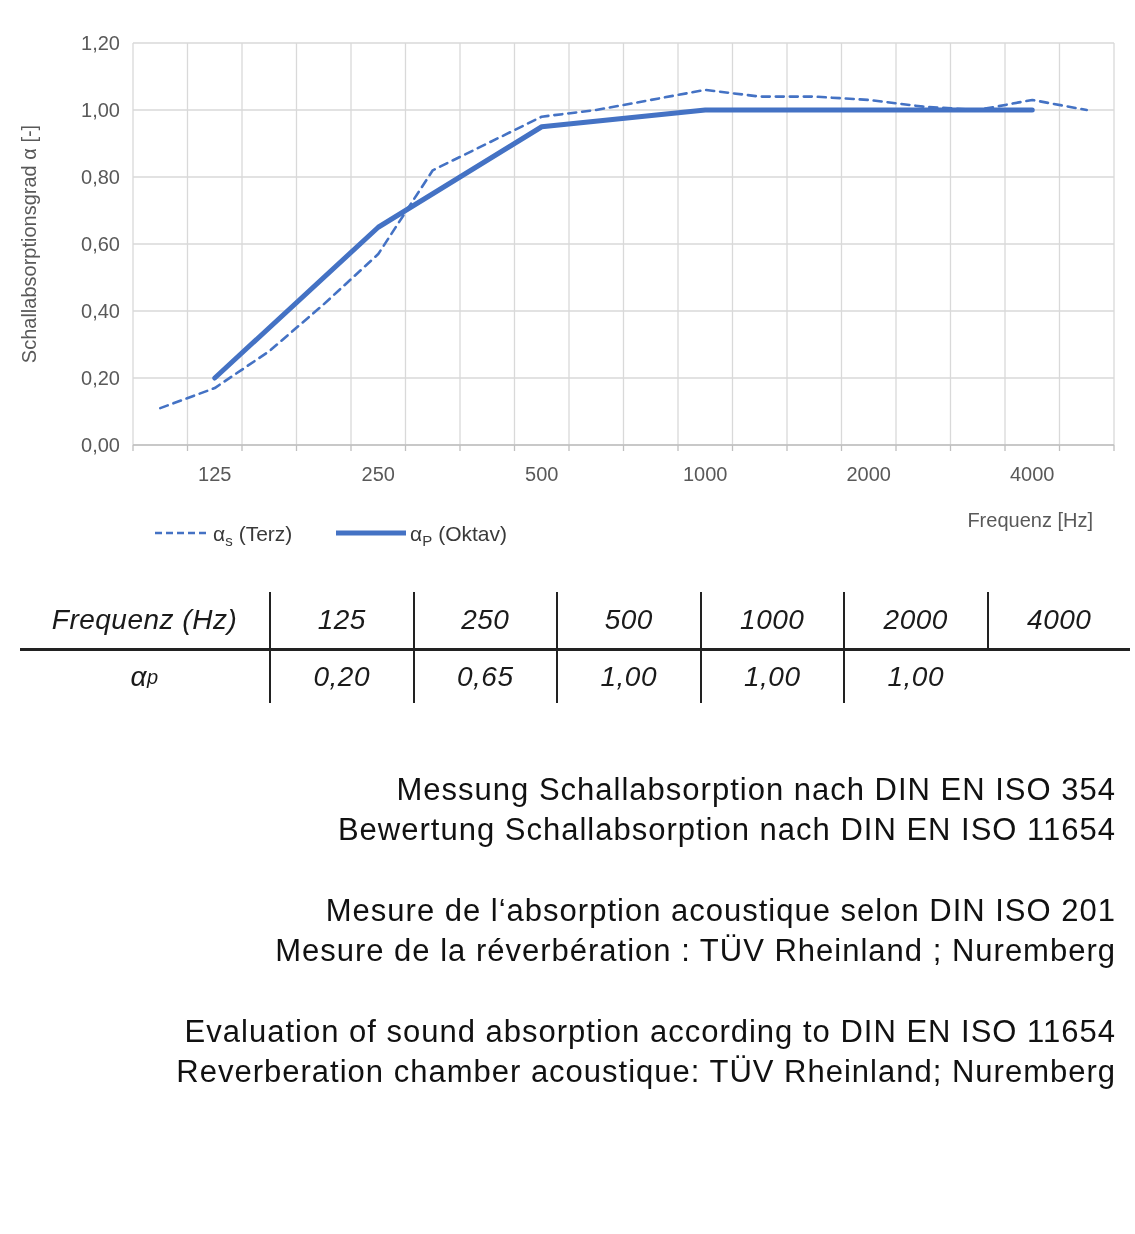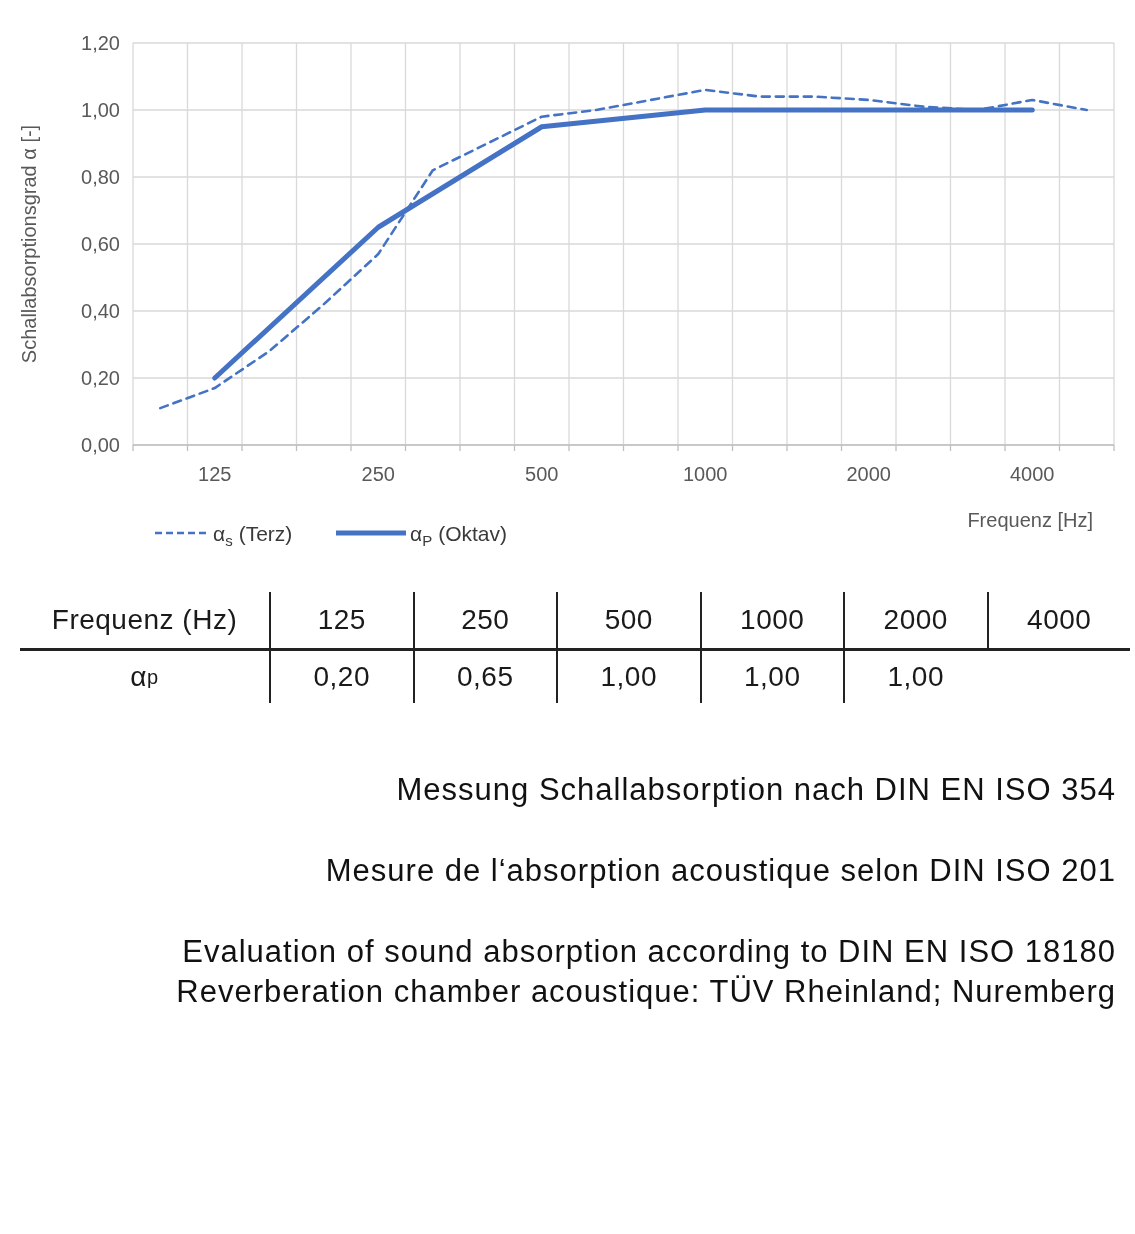--- a/index.html
+++ b/index.html
@@ -15,20 +15,21 @@
   
   #abs-table{
     position:absolute;top:592px;left:20px;width:1110px;height:111px;
     display:grid;grid-template-columns:249px repeat(6,143.5px);
     grid-template-rows:59px 52px;
     font-size:28px;letter-spacing:0.5px;
   }
   #abs-table .cell{
     display:flex;align-items:center;justify-content:center;
     box-sizing:border-box;
+    font-style:italic;
   }
   #abs-table .cell.v{border-left:2px solid #222;}
   #abs-table .cell.hrule{border-bottom:3px solid #222;}
   #abs-table sub{font-size:20px;line-height:0;}
   
   #notes{
     position:absolute;top:770px;left:0;width:1116px;
     text-align:right;font-size:31px;letter-spacing:1px;color:#111;
   }
   #notes .block{margin-bottom:41px;}
@@ -141,21 +142,23 @@
   <div class="cell v">0,20</div>
   <div class="cell v">0,65</div>
   <div class="cell v">1,00</div>
   <div class="cell v">1,00</div>
   <div class="cell v">1,00</div>
 </div>
 
 <div id="notes">
   <div class="block">
     <div class="line">Messung Schallabsorption nach DIN EN ISO 354</div>
+    <div class="line">Bewertung Schallabsorption nach DIN EN ISO 11654</div>
   </div>
   <div class="block">
     <div class="line">Mesure de l‘absorption acoustique selon DIN ISO 201</div>
+    <div class="line">Mesure de la réverbération : TÜV Rheinland ; Nuremberg</div>
   </div>
   <div class="block">
-    <div class="line">Evaluation of sound absorption according to DIN EN ISO 18180</div>
+    <div class="line">Evaluation of sound absorption according to DIN EN ISO 11654</div>
     <div class="line">Reverberation chamber acoustique: TÜV Rheinland; Nuremberg</div>
   </div>
 </div>
 
 </body></html>

